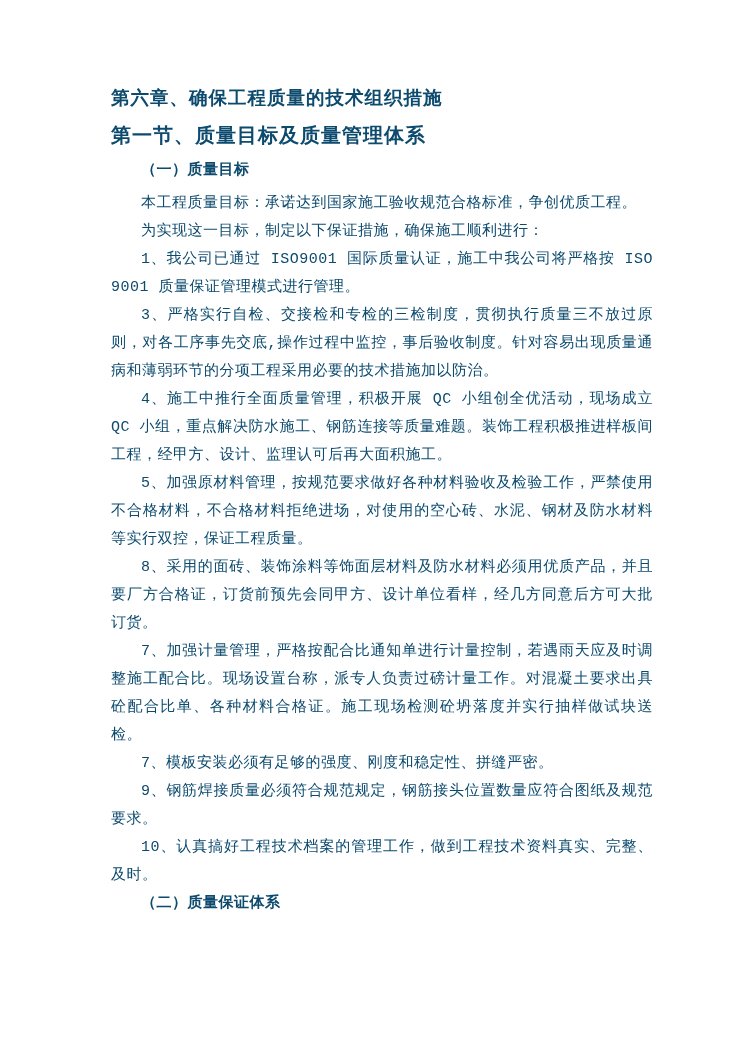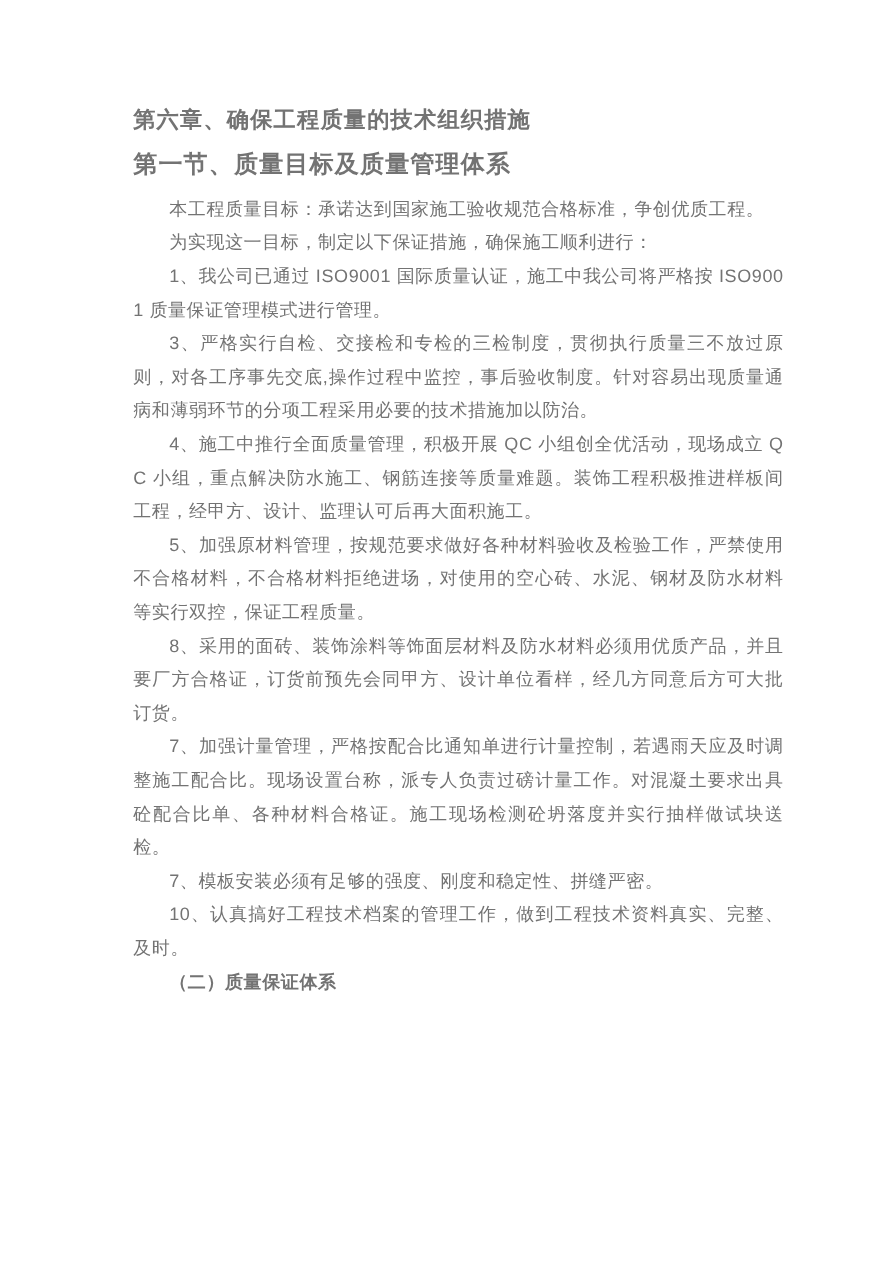--- a/index.html
+++ b/index.html
@@ -8,22 +8,22 @@
     background: #ffffff;
   }
   .page {
     position: relative;
     width: 744px;
     height: 1052px;
     background: #ffffff;
     box-sizing: border-box;
     padding: 88px 91px 0 111px;
     overflow: hidden;
-    font-family: Liberation Sans, sans-serif;
-    color: #737373;
+    font-family: Liberation Mono, monospace;
+    color: #0c4a6e;
   }
   .chapter-title {
     font-size: 18.5px;
     line-height: 24px;
     font-weight: bold;
     margin: 0 0 14px 0;
     letter-spacing: 1px;
   }
   .section-title {
     font-size: 20px;
@@ -56,26 +56,28 @@
   }
 </style>
 </head>
 <body>
 
 <div class="page">
   <h1 class="chapter-title">第六章、确保工程质量的技术组织措施</h1>
 
   <h2 class="section-title">第一节、质量目标及质量管理体系</h2>
 
+  <h3 class="subsection-title">（一）质量目标</h3>
 
   <p class="body-paragraph">本工程质量目标：承诺达到国家施工验收规范合格标准，争创优质工程。</p>
   <p class="body-paragraph">为实现这一目标，制定以下保证措施，确保施工顺利进行：</p>
   <p class="body-paragraph">1、我公司已通过 ISO9001 国际质量认证，施工中我公司将严格按 ISO9001 质量保证管理模式进行管理。</p>
   <p class="body-paragraph">3、严格实行自检、交接检和专检的三检制度，贯彻执行质量三不放过原则，对各工序事先交底,操作过程中监控，事后验收制度。针对容易出现质量通病和薄弱环节的分项工程采用必要的技术措施加以防治。</p>
   <p class="body-paragraph">4、施工中推行全面质量管理，积极开展 QC 小组创全优活动，现场成立 QC 小组，重点解决防水施工、钢筋连接等质量难题。装饰工程积极推进样板间工程，经甲方、设计、监理认可后再大面积施工。</p>
   <p class="body-paragraph">5、加强原材料管理，按规范要求做好各种材料验收及检验工作，严禁使用不合格材料，不合格材料拒绝进场，对使用的空心砖、水泥、钢材及防水材料等实行双控，保证工程质量。</p>
   <p class="body-paragraph">8、采用的面砖、装饰涂料等饰面层材料及防水材料必须用优质产品，并且要厂方合格证，订货前预先会同甲方、设计单位看样，经几方同意后方可大批订货。</p>
   <p class="body-paragraph">7、加强计量管理，严格按配合比通知单进行计量控制，若遇雨天应及时调整施工配合比。现场设置台称，派专人负责过磅计量工作。对混凝土要求出具砼配合比单、各种材料合格证。施工现场检测砼坍落度并实行抽样做试块送检。</p>
   <p class="body-paragraph">7、模板安装必须有足够的强度、刚度和稳定性、拼缝严密。</p>
+  <p class="body-paragraph">9、钢筋焊接质量必须符合规范规定，钢筋接头位置数量应符合图纸及规范要求。</p>
   <p class="body-paragraph">10、认真搞好工程技术档案的管理工作，做到工程技术资料真实、完整、及时。</p>
 
   <h3 class="subsection-title closing">（二）质量保证体系</h3>
 </div>
 
 </body></html>

